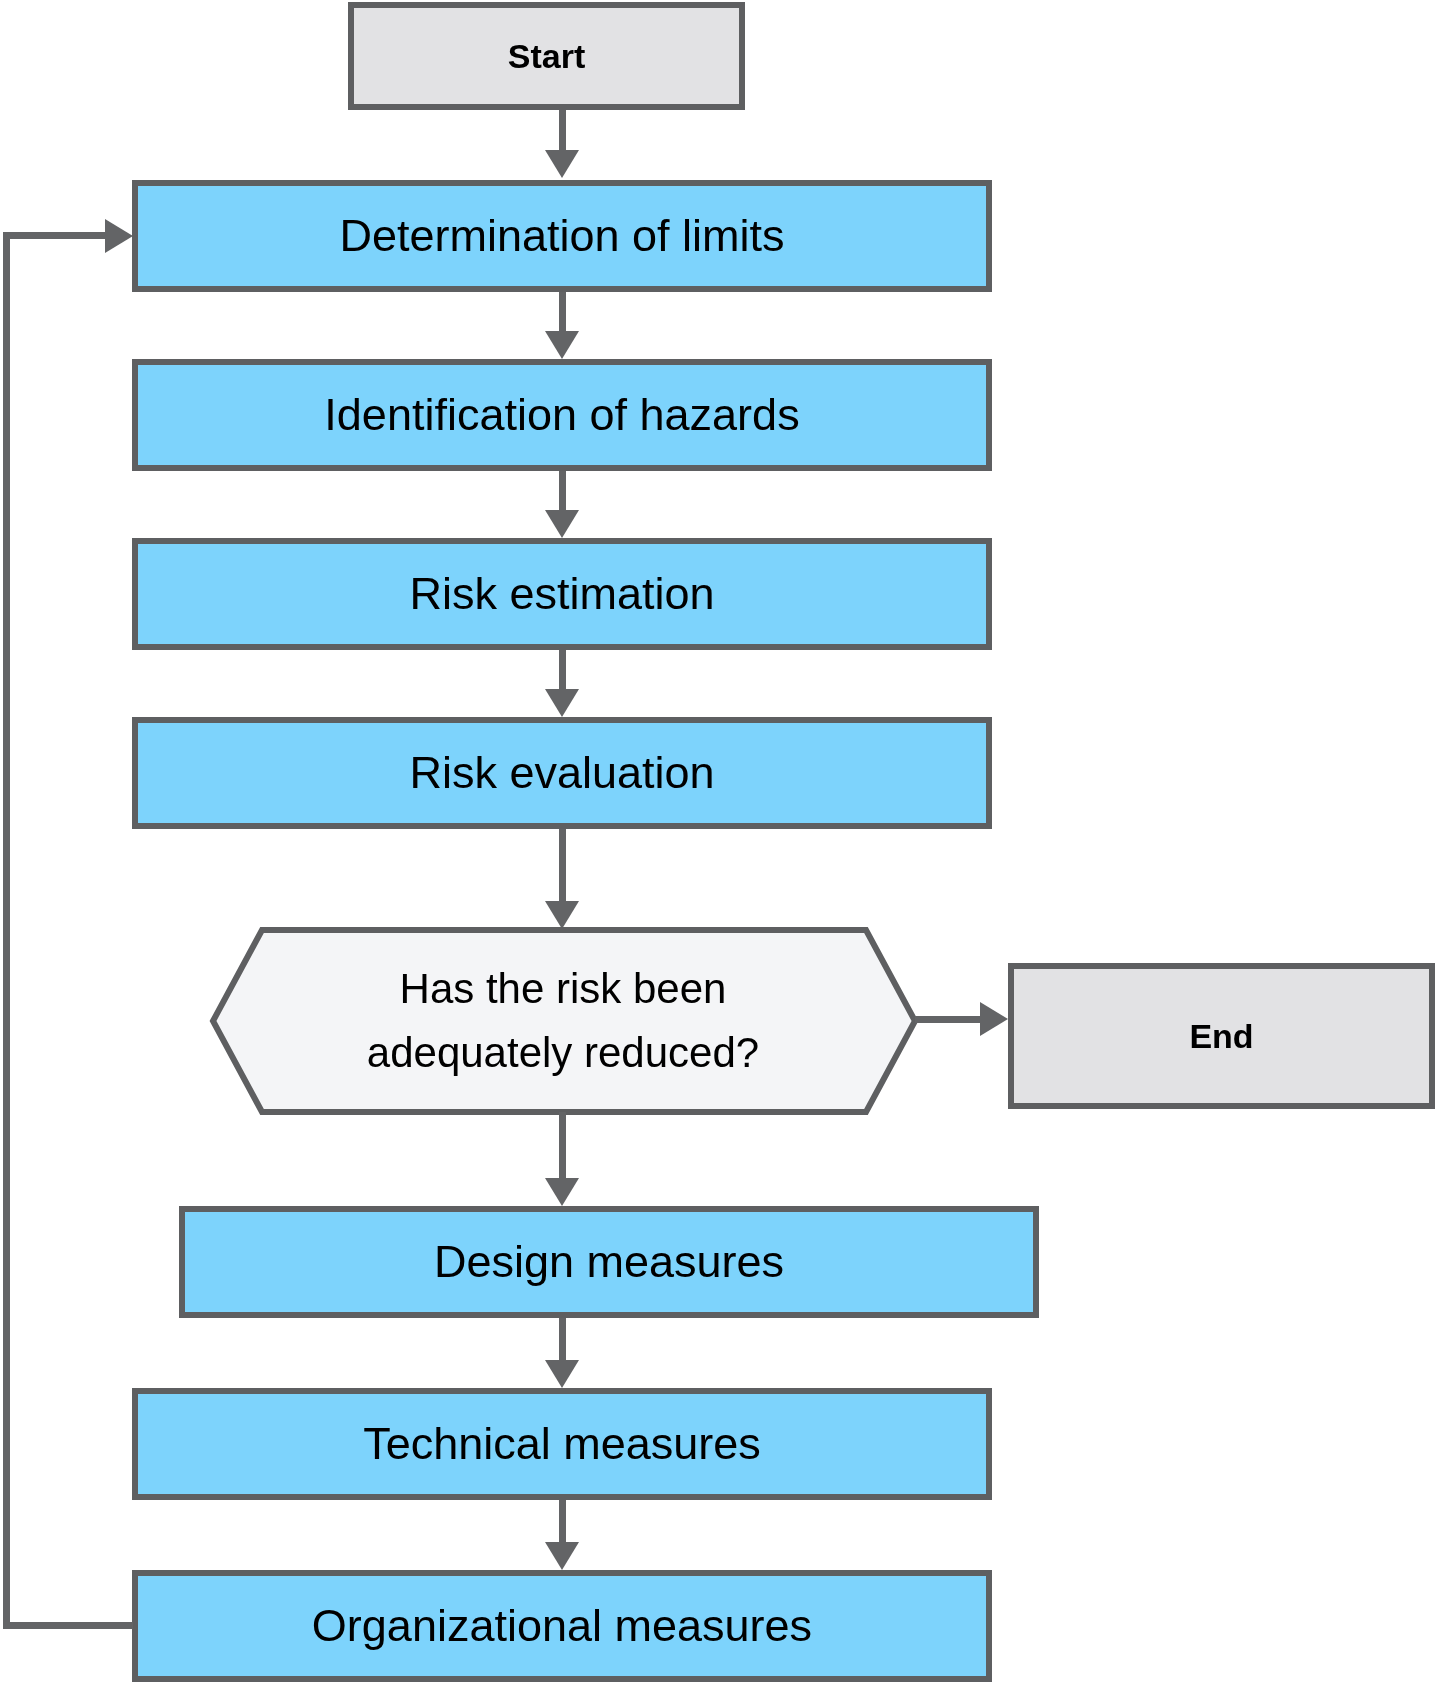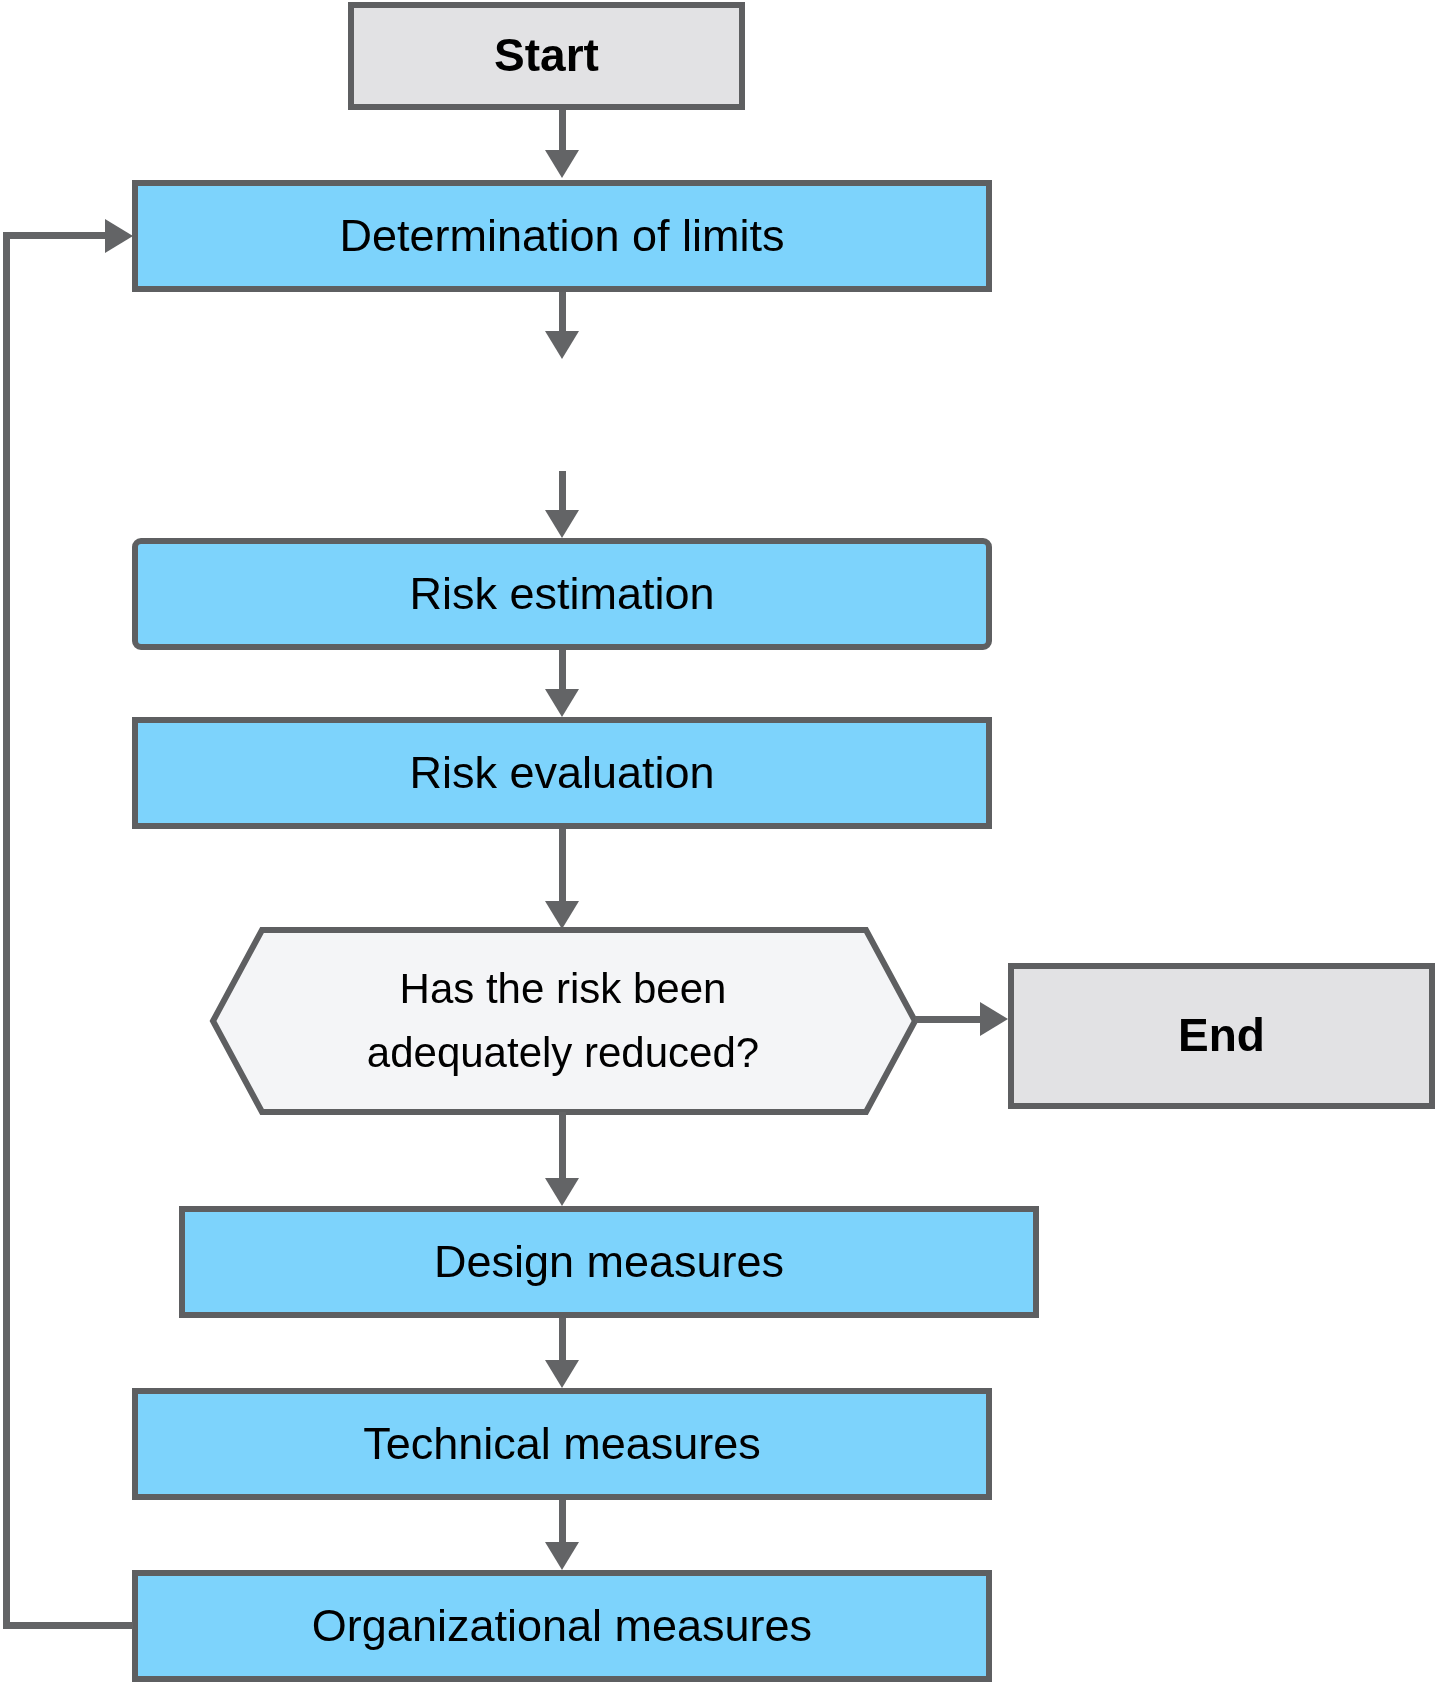--- a/index.html
+++ b/index.html
@@ -26,21 +26,21 @@
   }
   .process {
     left: 132px;
     width: 860px;
     height: 112px;
     background: #7dd3fc;
   }
   .terminal {
     background: #e2e2e4;
     font-weight: bold;
-    font-size: 46px;
+    font-size: 34px;
   }
   .shaft-v {
     position: absolute;
     left: 559px;
     width: 7px;
     background: #636466;
   }
   .head-down {
     position: absolute;
     left: 545px;
@@ -94,27 +94,30 @@
 
   <div class="box process" style="top:180px;">
     <span>Determination of limits</span>
   </div>
 
   <div>
     <div class="shaft-v" style="top:292px; height:39px;"></div>
     <div class="head-down" style="top:331px;"></div>
   </div>
 
+  <div class="box process" style="top:359px;">
+    <span>Identification of hazards</span>
+  </div>
 
   <div>
     <div class="shaft-v" style="top:471px; height:39px;"></div>
     <div class="head-down" style="top:510px;"></div>
   </div>
 
-  <div class="box process" style="top:538px;border-radius:9px;">
+  <div class="box process" style="top:538px;">
     <span>Risk estimation</span>
   </div>
 
   <div>
     <div class="shaft-v" style="top:650px; height:39px;"></div>
     <div class="head-down" style="top:689px;"></div>
   </div>
 
   <div class="box process" style="top:717px;">
     <span>Risk evaluation</span>

